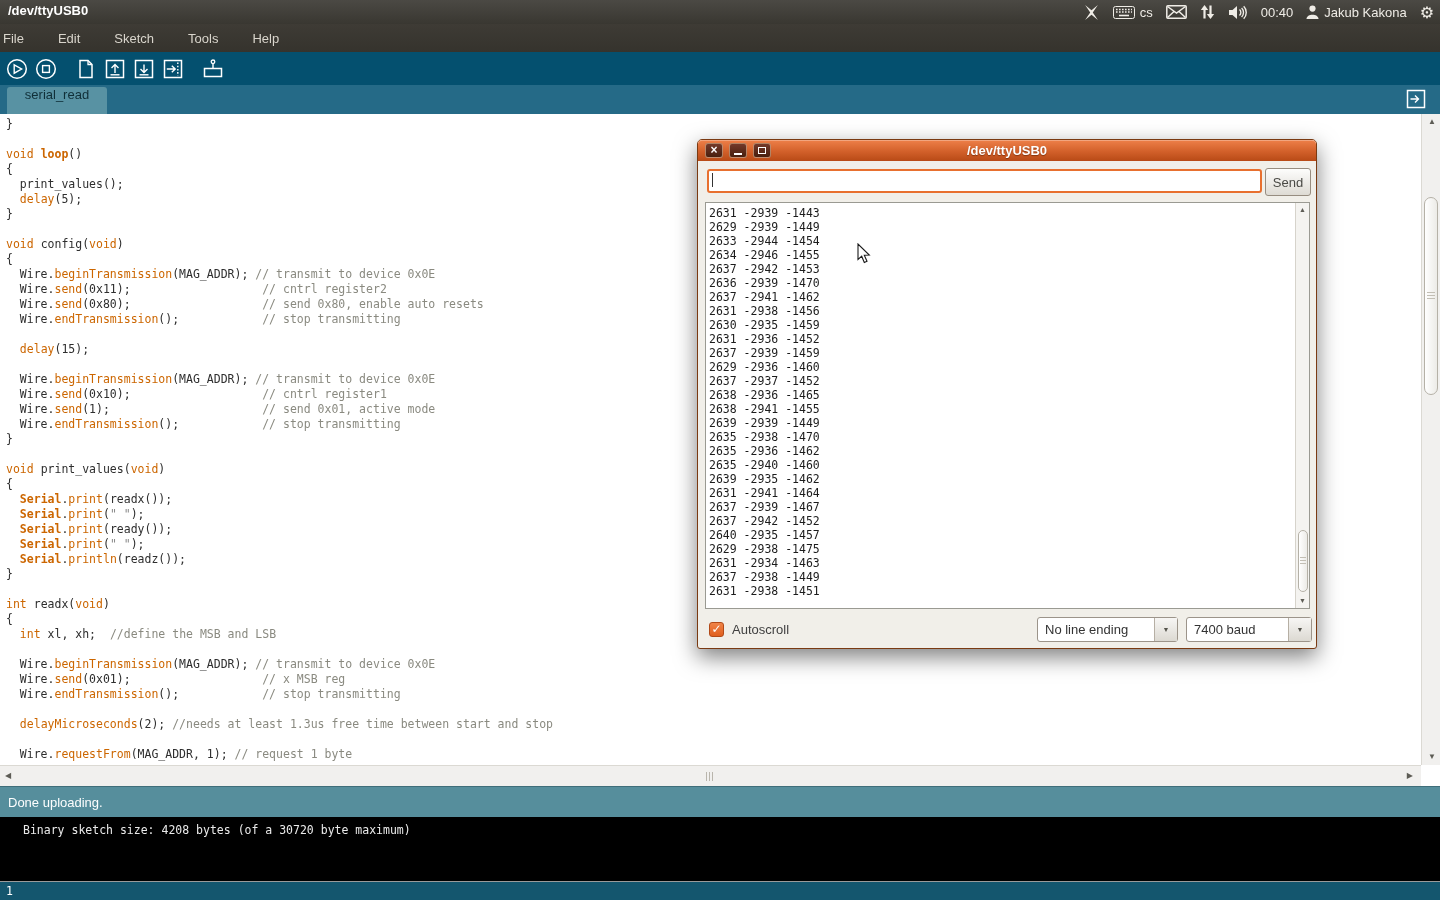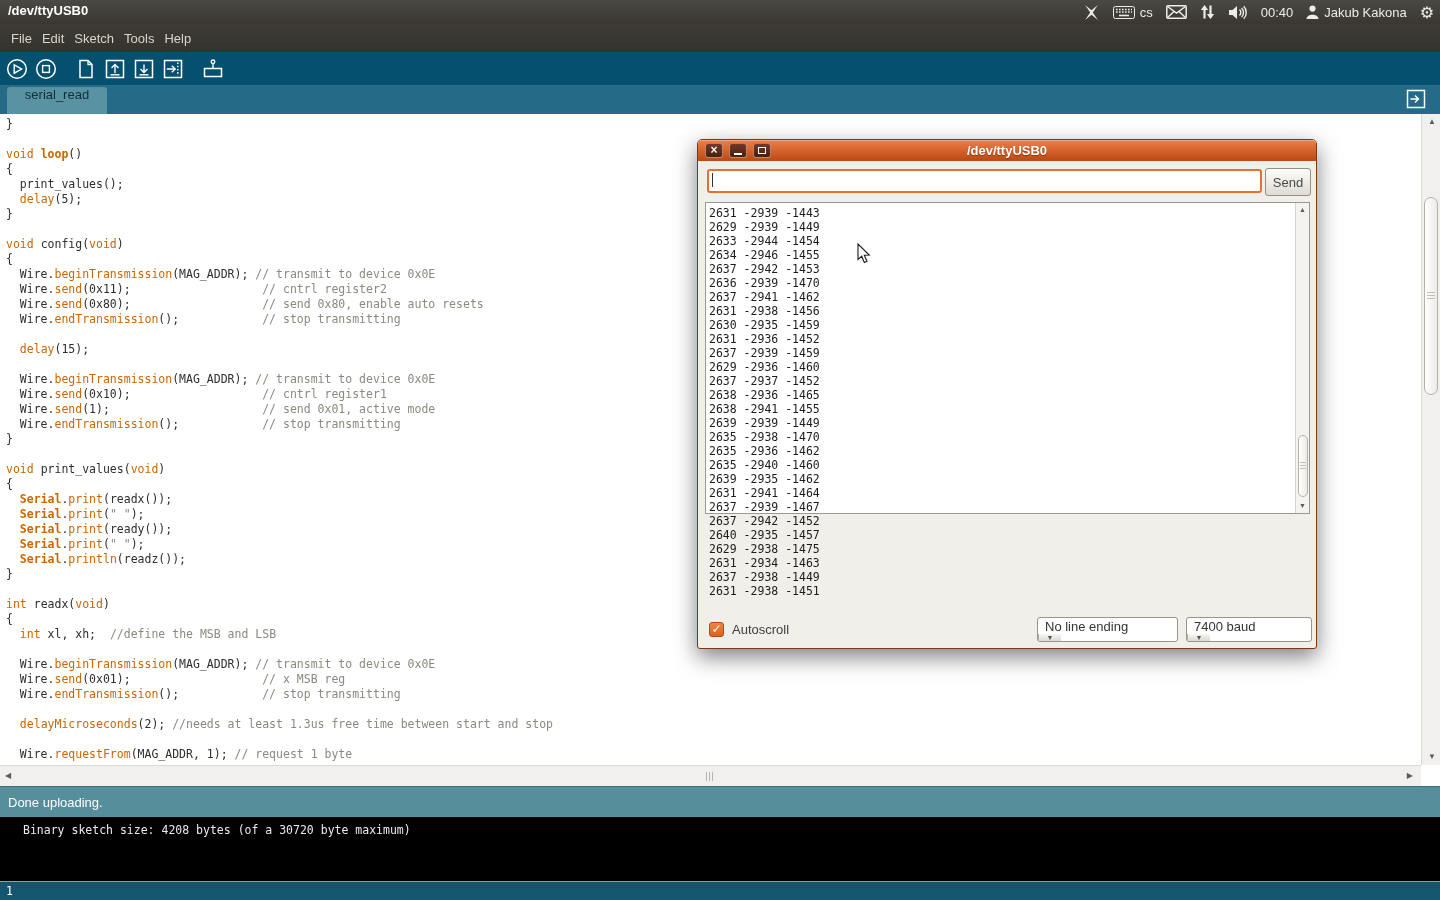--- a/index.html
+++ b/index.html
@@ -6,21 +6,21 @@
   body{width:1440px;height:900px;position:relative;overflow:hidden;background:#fff;
        font-family:"Liberation Sans","DejaVu Sans",sans-serif;-webkit-font-smoothing:antialiased;}
   .abs{position:absolute;}
   
   #panel{left:0;top:0;width:1440px;height:24px;background:linear-gradient(#4b4944,#393731);color:#eee;}
   #panel-title{left:8px;top:3px;font-size:13px;font-weight:bold;color:#fff;}
   #tray{right:6px;top:0;height:24px;display:flex;align-items:center;gap:13px;}
   .tray-item{display:flex;align-items:center;gap:5px;color:#efece6;font-size:13px;}
   
   #menubar{left:0;top:24px;width:1440px;height:28px;background:linear-gradient(#3e3b35,#35332d);
-           display:flex;align-items:center;padding-left:10px;gap:8px;box-sizing:border-box;}
+           display:flex;align-items:center;padding-left:2px;gap:32px;box-sizing:border-box;}
   .menu-item{color:#d9d5cc;font-size:13px;padding:0 1px;cursor:default;}
   
   #toolbar{left:0;top:52px;width:1440px;height:33px;background:#04506f;display:flex;align-items:center;}
   .tbtn{margin-left:5px;width:24px;height:24px;display:flex;align-items:center;justify-content:center;}
   .tbtn.gap{margin-left:16px;}
   
   #tabbar{left:0;top:85px;width:1440px;height:29px;background:#256a87;}
   #tab-active{left:7px;top:2px;width:100px;height:27px;background:#5892a3;border-radius:3px 3px 0 0;
               display:flex;align-items:flex-start;justify-content:center;font-size:13px;color:#102f38;}
   #tabmenu{right:12px;top:2px;width:24px;height:24px;}
@@ -63,32 +63,32 @@
             text-shadow:0 1px 1px rgba(90,30,0,0.6);}
   .win-btn{position:absolute;top:3px;width:18px;height:15px;border-radius:3px;box-sizing:border-box;
            background:linear-gradient(#73392a,#481f0e);border:1px solid rgba(255,210,170,0.55);
            color:#fff;display:flex;align-items:center;justify-content:center;}
   #sw-input{left:9px;top:29px;width:545px;height:20px;border:2px solid #e8702f;border-radius:3px;
             background:#fff;padding:0 3px;font-size:13px;color:#222;outline:none;}
   #sw-caret{left:14px;top:33px;width:1px;height:14px;background:#333;}
   #sw-send{left:567px;top:28px;width:44px;height:26px;border:1px solid #978d80;border-radius:3px;
            background:linear-gradient(#fdfdfc,#dedbd4);color:#4a4a45;font-size:13px;
            display:flex;align-items:center;justify-content:center;}
-  #sw-output{left:7px;top:62px;width:605px;height:312px;background:#fff;border:1px solid #9a9a92;box-sizing:border-box;}
+  #sw-output{left:7px;top:62px;width:605px;height:407px;background:#fff;border:1px solid #9a9a92;box-sizing:border-box;}
   #sw-text{padding:3px 0 0 3px;font-family:"DejaVu Sans Mono","Liberation Mono",monospace;
            font-size:11.5px;line-height:14px;color:#1c1c1c;white-space:pre;}
   #sw-vscroll{position:absolute;right:0;top:0;width:14px;height:100%;background:#f4f3f0;
               border-left:1px solid #d6d3cb;box-sizing:border-box;}
   
   #sw-check{left:11px;top:482px;width:15px;height:15px;border:1px solid #b24a18;border-radius:3px;
             background:linear-gradient(#f08448,#e05f1e);box-sizing:border-box;color:#fff;font-size:12px;
             font-weight:bold;line-height:13px;text-align:center;}
   #sw-autoscroll-label{left:34px;top:482px;font-size:13px;color:#404040;}
   .dropdown{position:absolute;height:25px;border:1px solid #9c948a;border-radius:3px;background:#fff;
-            box-sizing:border-box;display:flex;flex-direction:column;}
+            box-sizing:border-box;display:flex;}
   .dd-text{flex:1;font-size:13px;color:#333;display:flex;align-items:center;padding-left:7px;}
   .dd-btn{width:22px;border-left:1px solid #b6afa4;background:linear-gradient(#f7f6f4,#dcd9d2);
           display:flex;align-items:center;justify-content:center;color:#55544c;font-size:7px;}
   #dd-lineending{left:339px;top:477px;width:141px;}
   #dd-baud{left:488px;top:477px;width:126px;}
   svg{display:block;}
 </style>
 </head>
 <body>
 

